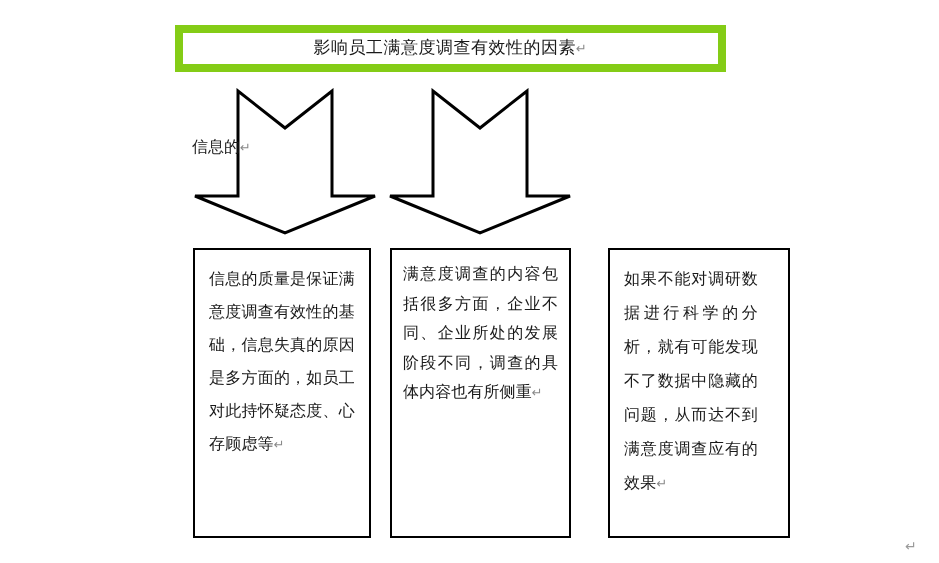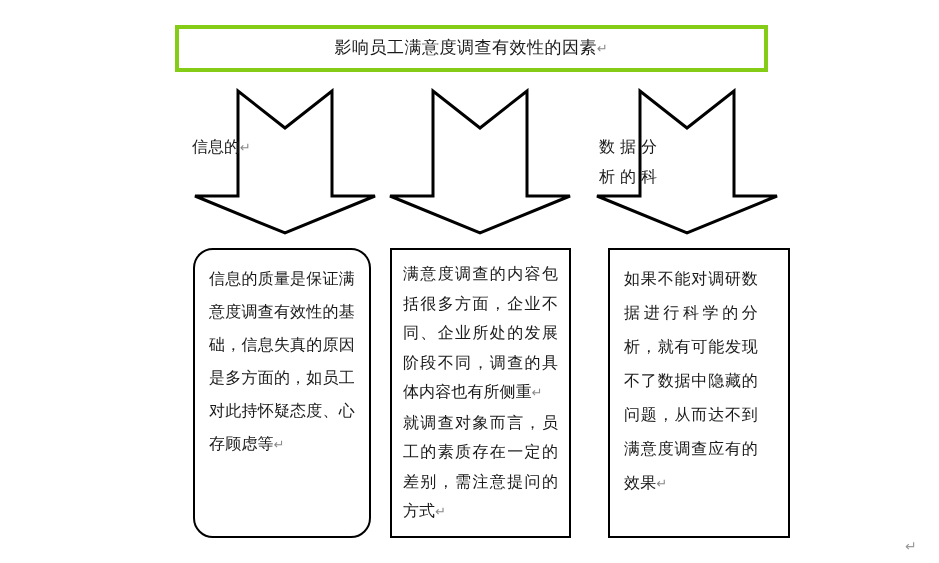--- a/index.html
+++ b/index.html
@@ -23,23 +23,23 @@
     width: 939px;
     height: 563px;
     background: #ffffff;
   }
 
   
   .title-box {
     position: absolute;
     left: 175px;
     top: 25px;
-    width: 593px;
+    width: 551px;
     height: 47px;
-    border: 4px solid #84cc16;
+    border: 8px solid #84cc16;
     box-sizing: border-box;
     background: #ffffff;
     display: flex;
     align-items: center;
     justify-content: center;
   }
   .title-text {
     font-size: 17px;
     line-height: 1.2;
     letter-spacing: 0.5px;
@@ -93,21 +93,20 @@
     border: 2px solid #000000;
     box-sizing: border-box;
     background: #ffffff;
     overflow: hidden;
   }
   #box-1 {
     left: 193px;
     width: 178px;
     height: 290px;
     padding: 12px 14px 8px 14px;
-    border-radius: 20px;
   }
   #box-2 {
     left: 390px;
     width: 181px;
     height: 290px;
     padding: 9px 11px 16px 11px;
   }
   #box-3 {
     left: 608px;
     width: 182px;
@@ -168,37 +167,27 @@
       <span class="ln"><span>信息的</span><span class="pilcrow">↵</span></span>
     </div>
   </div>
 
   <div class="arrow" id="arrow-2">
     <svg viewBox="0 0 186 148" preserveAspectRatio="none">
       <polygon points="46,3 46,108 3,108 93,145 183,108 140,108 140,3 93,40" fill="#ffffff" stroke="#000000" stroke-width="3" stroke-linejoin="miter"></polygon>
     </svg>
   </div>
 
-  <div class="arrow" id="arrow-3">
-    <svg viewBox="0 0 186 148" preserveAspectRatio="none">
-      <polygon points="46,3 46,108 3,108 93,145 183,108 140,108 140,3 93,40" fill="#ffffff" stroke="#000000" stroke-width="3" stroke-linejoin="miter"></polygon>
-    </svg>
-    <div class="arrow-label">
-      <span class="ln spaced">数据分</span>
-      <span class="ln spaced">析的科</span>
-    </div>
-  </div>
 
   <div class="text-box" id="box-1">
     <p class="para"><span>信息的质量是保证满意度调查有效性的基础，信息失真的原因是多方面的，如员工对此持怀疑态度、心存顾虑等</span><span class="pilcrow">↵</span></p>
   </div>
 
   <div class="text-box" id="box-2">
     <p class="para"><span>满意度调查的内容包括很多方面，企业不同、企业所处的发展阶段不同，调查的具体内容也有所侧重</span><span class="pilcrow">↵</span></p>
-    <p class="para"><span>就调查对象而言，员工的素质存在一定的差别，需注意提问的方式</span><span class="pilcrow">↵</span></p>
   </div>
 
   <div class="text-box" id="box-3">
     <p class="para"><span>如果不能对调研数据进行科学的分析，就有可能发现不了数据中隐藏的问题，从而达不到满意度调查应有的效果</span><span class="pilcrow">↵</span></p>
   </div>
 
   <div class="page-end-mark">↵</div>
 
 </div>
 

